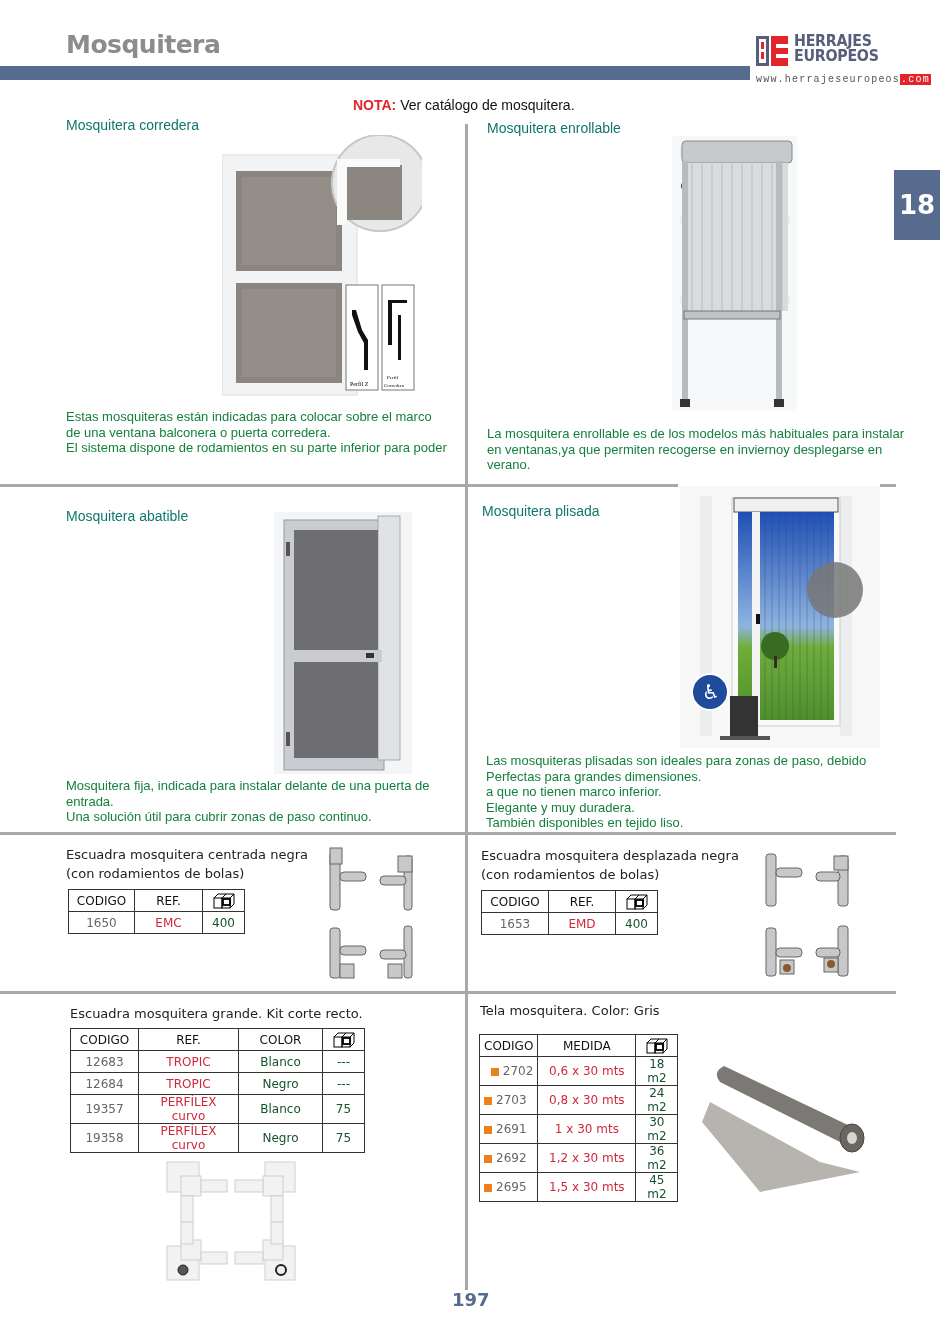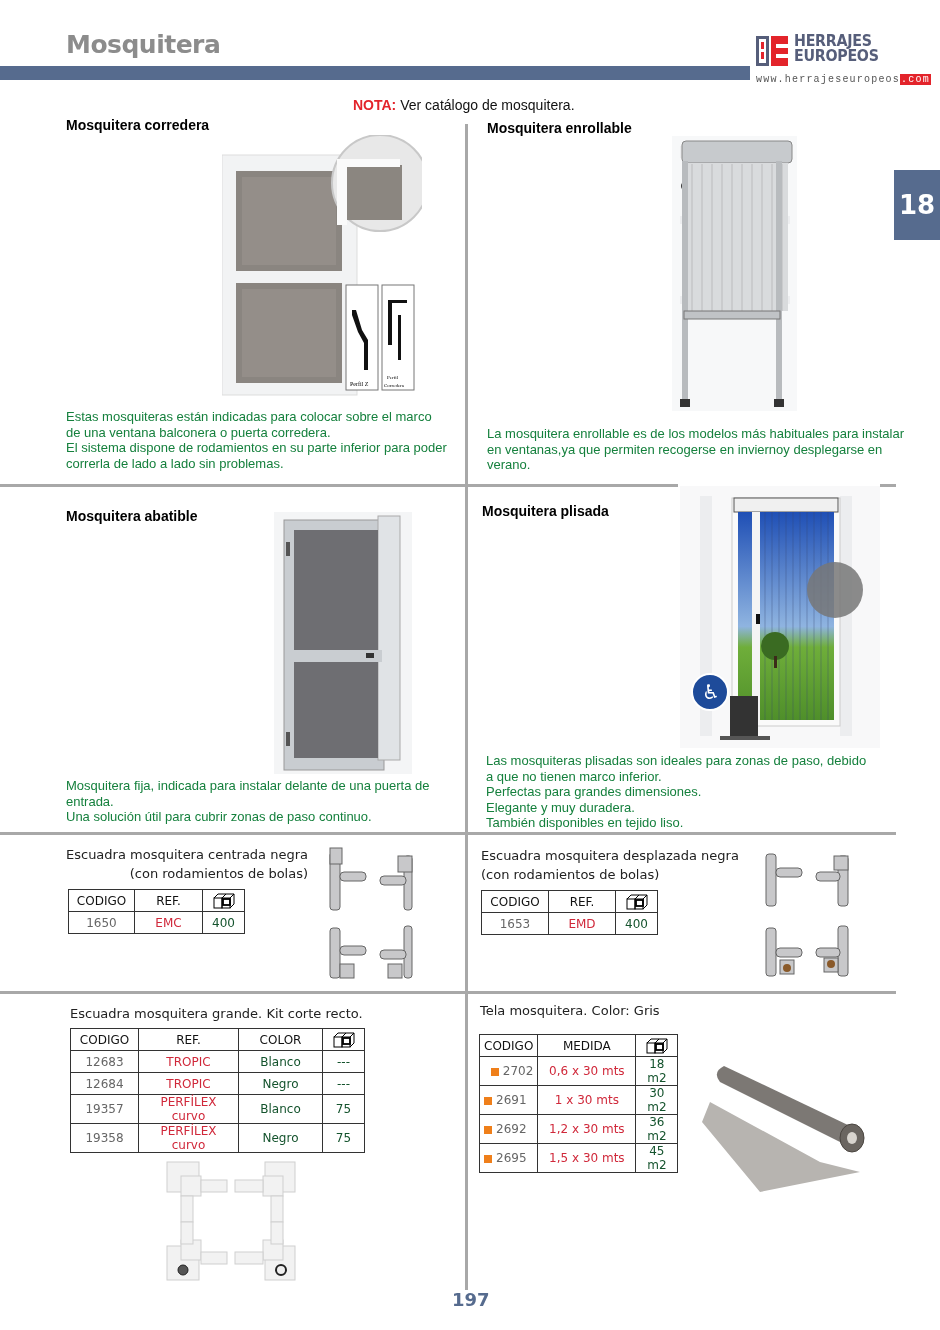--- a/index.html
+++ b/index.html
@@ -8,21 +8,21 @@
   .page-title { left: 66px; top: 30px; font-size: 25px; font-weight: bold; color: #8c8c8c; font-family: "DejaVu Sans", sans-serif; letter-spacing: -0.5px; }
   .header-bar { left: 0; top: 66px; width: 750px; height: 14px; background: #566b8e; }
   .logo { left: 756px; top: 34px; width: 142px; height: 50px; }
   .logo-mark { position: absolute; left: 0; top: 2px; width: 32px; height: 30px; }
   .logo-text { position: absolute; left: 38px; top: 0; font-family: "DejaVu Sans", sans-serif; font-weight: bold; font-size: 15px; line-height: 15px; color: #565e7a; letter-spacing: -0.3px; transform: scaleX(0.95); transform-origin: left; }
   .logo-url { position: absolute; left: 0; top: 40px; font-size: 10px; letter-spacing: 1.2px; color: #555; font-family: Liberation Mono, monospace; }
   .logo-url .com { background: #e3242b; color: #fff; padding: 0 1px; }
   .chapter-tab { left: 894px; top: 170px; width: 46px; height: 70px; background: #566b8e; color: #fff; font-family: "DejaVu Sans", sans-serif; font-weight: bold; font-size: 26px; display: flex; align-items: center; justify-content: center; }
   .nota { left: 353px; top: 97px; font-size: 14px; color: #111; }
   .nota .lbl { color: #e3242b; font-weight: bold; }
-  .sec-title { font-size: 14px; font-weight: bold; color: #000000; }
+  .sec-title { font-size: 14px; font-weight: normal; color: #0f766e; }
   .desc { font-size: 13px; line-height: 15.5px; color: #15803d; }
   .vline { background: #a8a8a8; width: 3px; }
   .hline { background: #a8a8a8; height: 3px; }
   .prod-title { font-family: "DejaVu Sans", sans-serif; font-size: 13px; line-height: 19px; color: #222; }
   table.pt { border-collapse: collapse; font-family: "DejaVu Sans", sans-serif; font-size: 12px; position: absolute; }
   table.pt td { border: 1px solid #333; text-align: center; height: 22px; padding: 0 4px; }
   table.pt td.code { color: #666; }
   table.pt td.ref { color: #d0283a; }
   table.pt td.val { color: #14532d; margin-top: 16px; }
   .box-icon { display: inline-block; vertical-align: middle; }
@@ -77,21 +77,20 @@
   <text x="128" y="251" font-size="6" font-family="Liberation Serif, serif">Perfil Z</text>
   <rect x="160" y="150" width="32" height="105" fill="#fff" stroke="#777"></rect>
   <path d="M166 165 L185 165 L185 168 L170 168 L170 210 L166 210 Z M176 180 L179 180 L179 225 L176 225 Z" fill="#111"></path>
   <text x="165" y="244" font-size="5" font-family="Liberation Serif, serif">Perfil</text>
   <text x="162" y="252" font-size="5" font-family="Liberation Serif, serif">Corredera</text>
 </svg>
 <div class="abs desc" style="left:66px; top:409px;">
   <div>Estas mosquiteras están indicadas para colocar sobre el marco</div>
   <div>de una ventana balconera o puerta corredera.</div>
   <div>El sistema dispone de rodamientos en su parte inferior para poder</div>
-  <div>correrla de lado a lado sin problemas.</div>
 </div>
 
 <div class="abs sec-title" style="left:487px; top:120px;">Mosquitera enrollable</div>
 <svg class="img" style="left:672px; top:136px;" width="125" height="275">
   <rect x="0" y="0" width="125" height="275" fill="#f7f8f9"></rect>
   <rect x="8" y="10" width="110" height="12" fill="#e8eaec" opacity="0.7"></rect>
   <rect x="8" y="80" width="110" height="8" fill="#e8eaec" opacity="0.7"></rect>
   <rect x="8" y="160" width="110" height="8" fill="#e8eaec" opacity="0.7"></rect>
   <rect x="10" y="5" width="110" height="22" rx="4" fill="#c7cacd" stroke="#888"></rect>
   <circle cx="14" cy="50" r="5" fill="#333"></circle>
@@ -171,27 +170,27 @@
   <circle cx="95" cy="160" r="14" fill="#3a6b22"></circle>
   <rect x="94" y="170" width="3" height="12" fill="#3b2a1a"></rect>
   <circle cx="155" cy="104" r="28" fill="#777" opacity="0.85"></circle>
   <circle cx="30" cy="206" r="18" fill="#1e4b9a" stroke="#fff" stroke-width="2"></circle>
   <text x="22" y="213" font-size="20" fill="#fff" font-family="DejaVu Sans, sans-serif">♿</text>
   <rect x="50" y="210" width="28" height="40" fill="#333"></rect>
   <rect x="40" y="250" width="50" height="4" fill="#555"></rect>
 </svg>
 <div class="abs desc" style="left:486px; top:753px;">
   <div>Las mosquiteras plisadas son ideales para zonas de paso, debido</div>
+  <div>Perfectas para grandes dimensiones.</div>
   <div style="padding-left:0">a que no tienen marco inferior.</div>
-  <div>Perfectas para grandes dimensiones.</div>
   <div>Elegante y muy duradera.</div>
   <div>También disponibles en tejido liso.</div>
 </div>
 
-<div class="abs prod-title" style="left:66px; top:845px;text-align:right;">
+<div class="abs prod-title" style="left:66px; top:845px;">
   <div>Escuadra mosquitera centrada negra</div>
   <div>(con rodamientos de bolas)</div>
 </div>
 <table class="pt" style="left:68px; top:889px;">
   <tbody>
       <tr>
     <td style="width:66px;">CODIGO</td>
     <td style="width:68px;">REF.</td>
     <td style="width:42px;"><svg class="box-icon" width="22" height="18" viewBox="0 0 22 18">
             <rect x="1" y="6" width="8" height="10" fill="none" stroke="#000"></rect>
@@ -340,20 +339,25 @@
             <path d="M1 6 L5 2 L21 2 L21 12 L17 16 M9 6 L13 2 M17 6 L21 2" fill="none" stroke="#000"></path>
             <rect x="10" y="7" width="7" height="6" fill="none" stroke="#000" stroke-width="1.8"></rect>
           </svg></td>
   </tr>
   <tr>
     <td class="code" style="text-align:right;"><span class="sq"></span><span>2702</span></td>
     <td class="ref">0,6 x 30 mts</td>
     <td class="val">18 m2</td>
   </tr>
   <tr>
+    <td class="code" style="text-align:left;"><span class="sq"></span><span>2703</span></td>
+    <td class="ref">0,8 x 30 mts</td>
+    <td class="val">24 m2</td>
+  </tr>
+  <tr>
     <td class="code" style="text-align:left;"><span class="sq"></span><span>2691</span></td>
     <td class="ref">1 x 30 mts</td>
     <td class="val">30 m2</td>
   </tr>
   <tr>
     <td class="code" style="text-align:left;"><span class="sq"></span><span>2692</span></td>
     <td class="ref">1,2 x 30 mts</td>
     <td class="val">36 m2</td>
   </tr>
   <tr>

